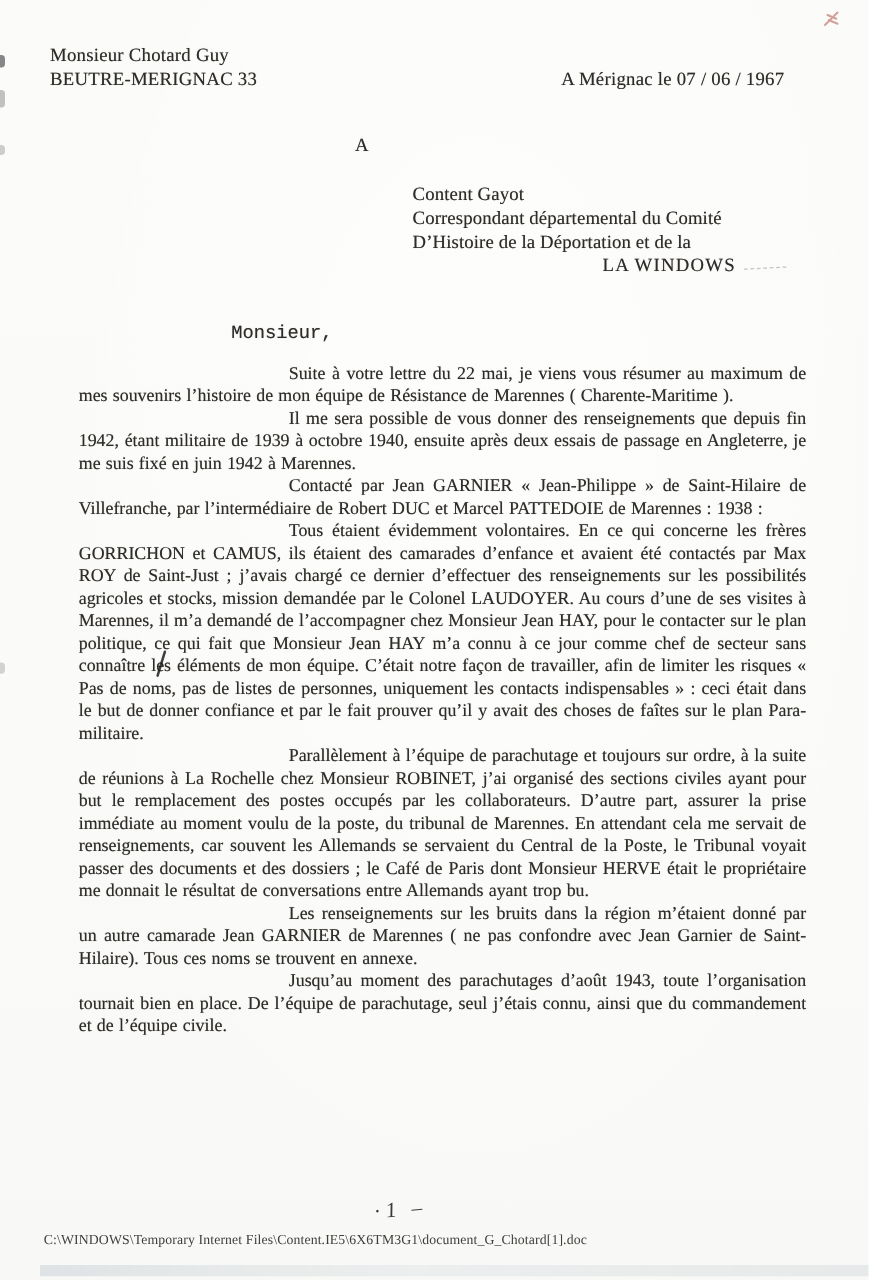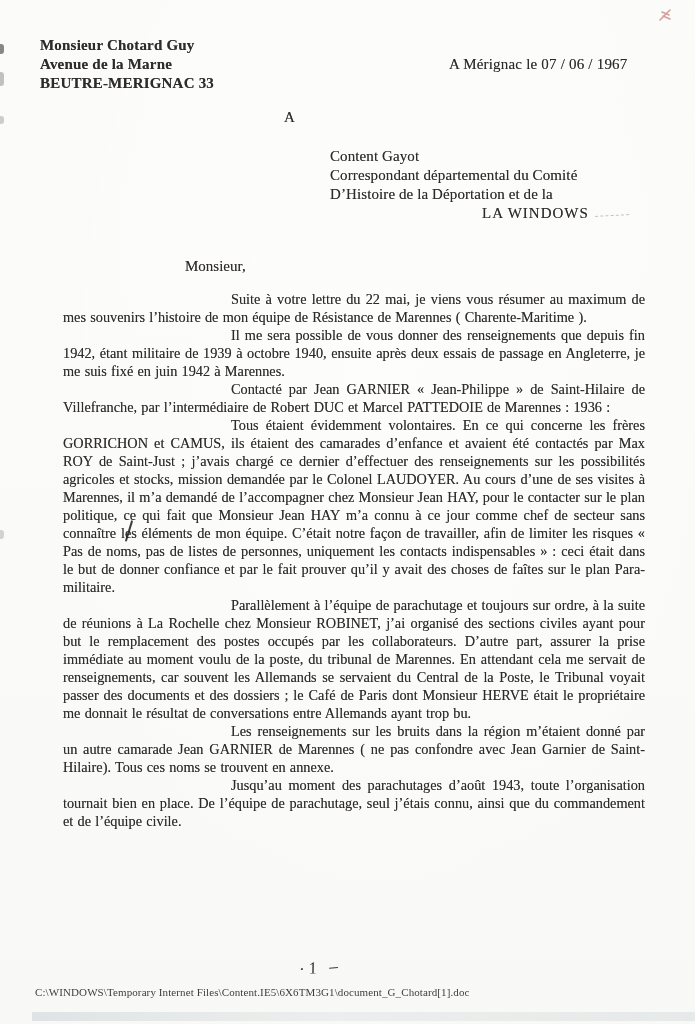--- a/index.html
+++ b/index.html
@@ -21,21 +21,20 @@
   .soft {
     text-shadow: 0 0 0.6px rgba(55,50,45,0.55);
   }
   .sender {
     position: absolute;
     left: 40px;
     top: 36px;
     font-size: 15px;
     line-height: 19px;
     letter-spacing: 0.2px;
-    font-weight: bold;
   }
   .date-line {
     position: absolute;
     left: 449px;
     top: 56px;
     font-size: 15px;
     letter-spacing: 0.2px;
     white-space: nowrap;
   }
   .to-marker {
@@ -64,20 +63,21 @@
     margin-left: 6px;
     border-bottom: 1px solid rgba(90,90,100,0.35);
     transform: rotate(-3deg) translateY(-2px);
     border-bottom-style: dashed;
   }
   .salutation {
     position: absolute;
     left: 185px;
     top: 258px;
     font-size: 15px;
+    font-family: Liberation Mono, monospace;
   }
   .letter-body {
     position: absolute;
     left: 63px;
     top: 290px;
     width: 582px;
     font-size: 14.3px;
     line-height: 18px;
     text-align: justify;
     word-spacing: 0.6px;
@@ -148,41 +148,40 @@
     filter: blur(0.6px);
   }
 </style>
 </head>
 <body>
 
 <div class="page">
 
   <div class="sender soft">
     <div>Monsieur Chotard Guy</div>
-    <div>Avenue de la Marne</div>
     <div>BEUTRE-MERIGNAC 33</div>
   </div>
 
   <div class="date-line soft">A Mérignac le 07 / 06 / 1967</div>
 
   <div class="to-marker soft">A</div>
 
   <div class="recipient soft">
     <div>Content Gayot</div>
     <div>Correspondant départemental du Comité</div>
     <div>D’Histoire de la Déportation et de la</div>
     <div class="city-line"><span>LA WINDOWS</span><span class="squiggle"></span></div>
   </div>
 
   <div class="salutation soft">Monsieur,</div>
 
   <div class="letter-body soft">
     <p>Suite à votre lettre du 22 mai, je viens vous résumer au maximum de mes souvenirs l’histoire de mon équipe de Résistance de Marennes ( Charente-Maritime ).</p>
     <p>Il me sera possible de vous donner des renseignements que depuis fin 1942, étant militaire de 1939 à octobre 1940, ensuite après deux essais de passage en Angleterre, je me suis fixé en juin 1942 à Marennes.</p>
-    <p>Contacté par Jean GARNIER « Jean-Philippe » de Saint-Hilaire de Villefranche, par l’intermédiaire de Robert DUC et Marcel PATTEDOIE de Marennes : 1936 :</p>
+    <p>Contacté par Jean GARNIER « Jean-Philippe » de Saint-Hilaire de Villefranche, par l’intermédiaire de Robert DUC et Marcel PATTEDOIE de Marennes : 1938 :</p>
     <p>Tous étaient évidemment volontaires. En ce qui concerne les frères GORRICHON et CAMUS, ils étaient des camarades d’enfance et avaient été contactés par Max ROY de Saint-Just ; j’avais chargé ce dernier d’effectuer des renseignements sur les possibilités agricoles et stocks, mission demandée par le Colonel LAUDOYER. Au cours d’une de ses visites à Marennes, il m’a demandé de l’accompagner chez Monsieur Jean HAY, pour le contacter sur le plan politique, ce qui fait que Monsieur Jean HAY m’a connu à ce jour comme chef de secteur sans connaître les éléments de mon équipe. C’était notre façon de travailler, afin de limiter les risques « Pas de noms, pas de listes de personnes, uniquement les contacts indispensables » : ceci était dans le but de donner confiance et par le fait prouver qu’il y avait des choses de faîtes sur le plan Para-militaire.</p>
     <p>Parallèlement à l’équipe de parachutage et toujours sur ordre, à la suite de réunions à La Rochelle chez Monsieur ROBINET, j’ai organisé des sections civiles ayant pour but le remplacement des postes occupés par les collaborateurs. D’autre part, assurer la prise immédiate au moment voulu de la poste, du tribunal de Marennes. En attendant cela me servait de renseignements, car souvent les Allemands se servaient du Central de la Poste, le Tribunal voyait passer des documents et des dossiers ; le Café de Paris dont Monsieur HERVE était le propriétaire me donnait le résultat de conversations entre Allemands ayant trop bu.</p>
     <p>Les renseignements sur les bruits dans la région m’étaient donné par un autre camarade Jean GARNIER de Marennes ( ne pas confondre avec Jean Garnier de Saint-Hilaire). Tous ces noms se trouvent en annexe.</p>
     <p>Jusqu’au moment des parachutages d’août 1943, toute l’organisation tournait bien en place. De l’équipe de parachutage, seul j’étais connu, ainsi que du commandement et de l’équipe civile.</p>
   </div>
 
   <div class="page-mark">·1 –</div>
 
   <div class="footer-path">C:\WINDOWS\Temporary Internet Files\Content.IE5\6X6TM3G1\document_G_Chotard[1].doc</div>
 

